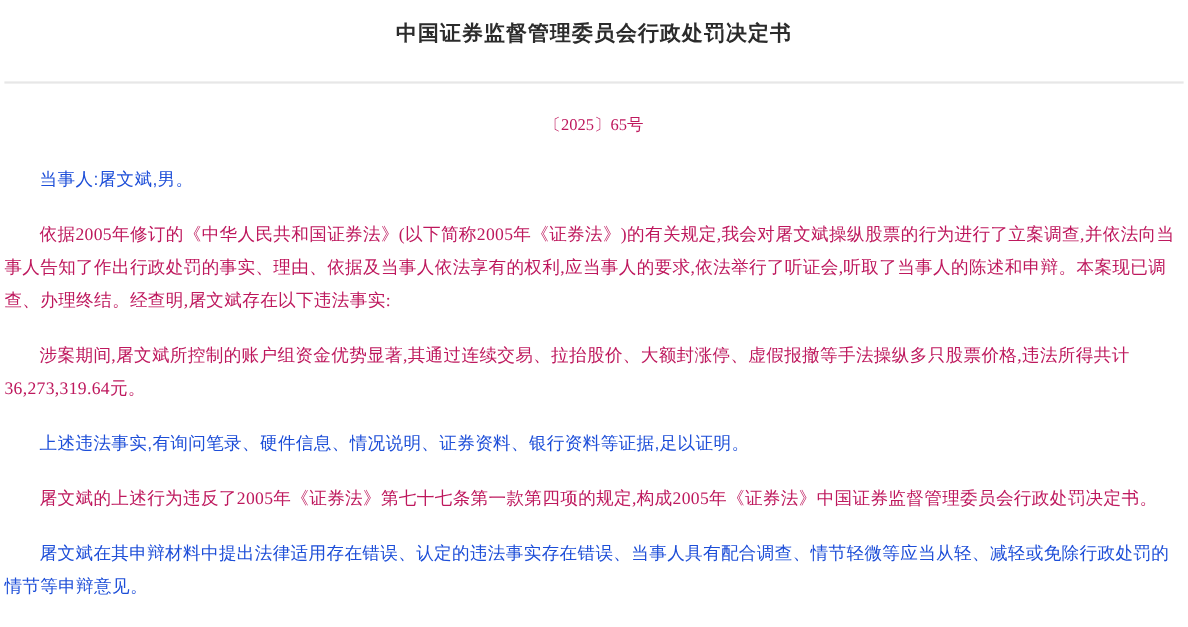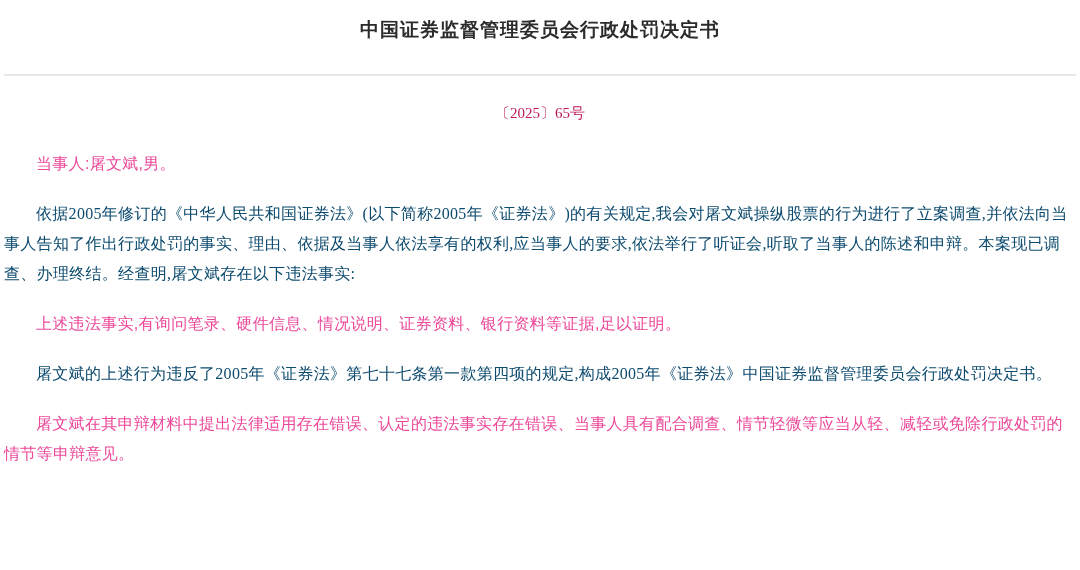--- a/index.html
+++ b/index.html
@@ -39,39 +39,40 @@
   }
   .body-text p {
     font-size: 16px;
     line-height: 30px;
     margin-top: 20px;
     text-indent: 2em;
     letter-spacing: 0.3px;
   }
   .p-serif {
     font-family: "Liberation Serif", "DejaVu Serif", serif;
-    color: #0c4a6e;
+    color: #be185d;
   }
   .p-sans {
     font-family: "Liberation Sans", "DejaVu Sans", sans-serif;
-    color: #ec4899;
+    color: #1d4ed8;
   }
 </style>
 </head>
 <body>
 
 <div class="page">
 
   <h1 class="doc-title">中国证券监督管理委员会行政处罚决定书</h1>
 
   <div class="divider"></div>
 
   <div class="doc-number">〔2025〕65号</div>
 
   <div class="body-text">
     <p class="p-sans">当事人:屠文斌,男。</p>
     <p class="p-serif">依据2005年修订的《中华人民共和国证券法》(以下简称2005年《证券法》)的有关规定,我会对屠文斌操纵股票的行为进行了立案调查,并依法向当事人告知了作出行政处罚的事实、理由、依据及当事人依法享有的权利,应当事人的要求,依法举行了听证会,听取了当事人的陈述和申辩。本案现已调查、办理终结。经查明,屠文斌存在以下违法事实:</p>
+    <p class="p-serif">涉案期间,屠文斌所控制的账户组资金优势显著,其通过连续交易、拉抬股价、大额封涨停、虚假报撤等手法操纵多只股票价格,违法所得共计36,273,319.64元。</p>
     <p class="p-sans">上述违法事实,有询问笔录、硬件信息、情况说明、证券资料、银行资料等证据,足以证明。</p>
     <p class="p-serif">屠文斌的上述行为违反了2005年《证券法》第七十七条第一款第四项的规定,构成2005年《证券法》中国证券监督管理委员会行政处罚决定书。</p>
     <p class="p-sans">屠文斌在其申辩材料中提出法律适用存在错误、认定的违法事实存在错误、当事人具有配合调查、情节轻微等应当从轻、减轻或免除行政处罚的情节等申辩意见。</p>
   </div>
 
 </div>
 
 </body></html>

